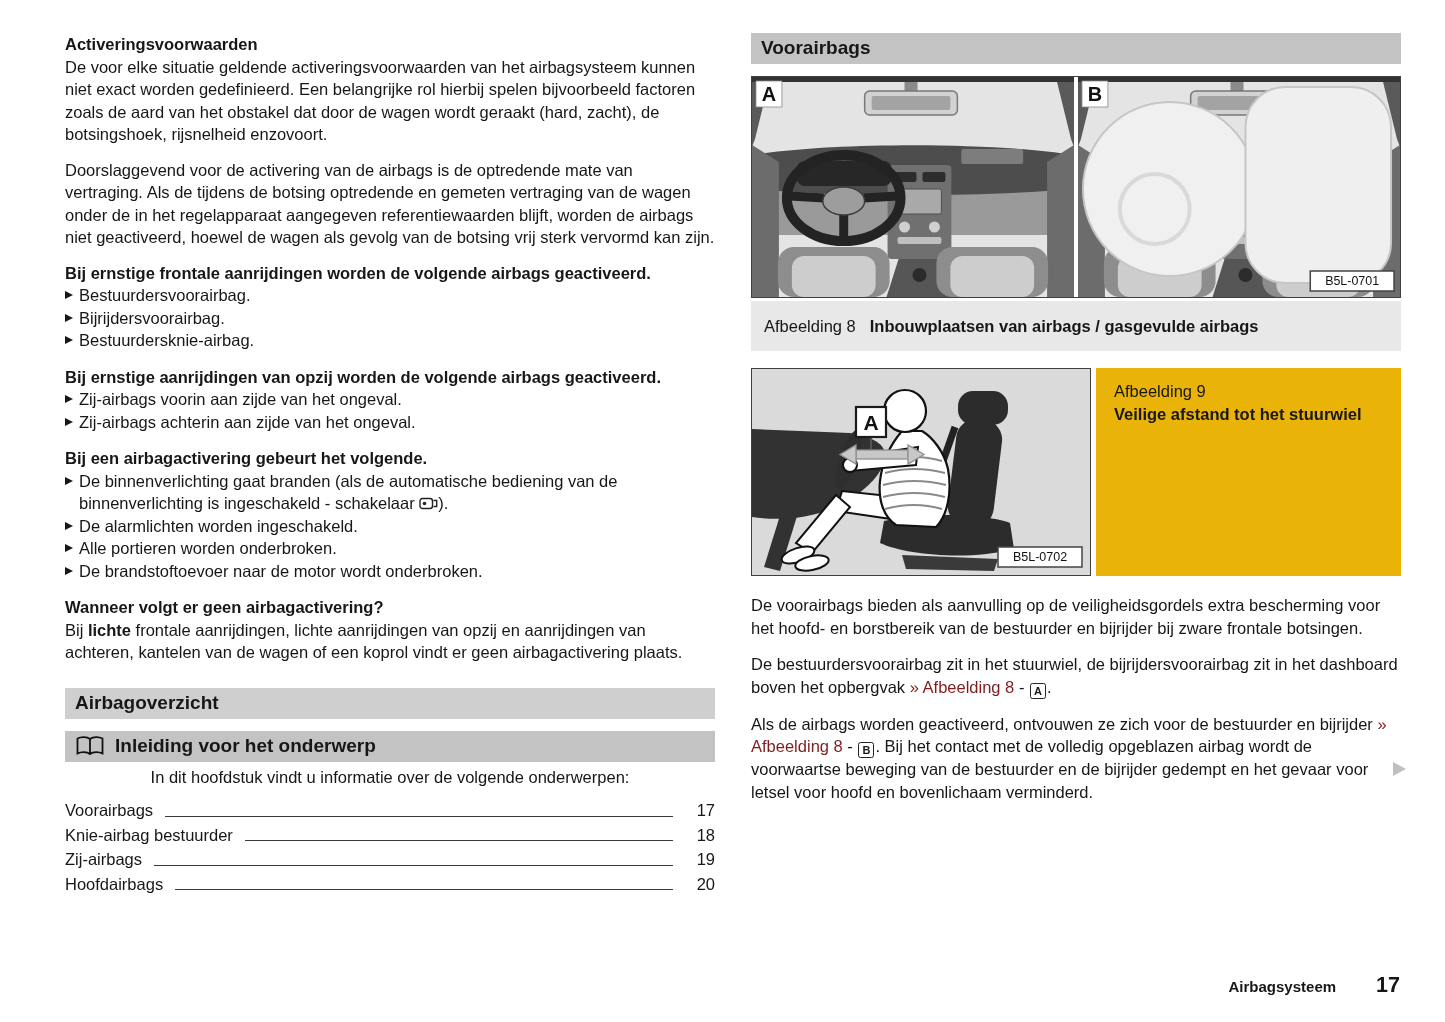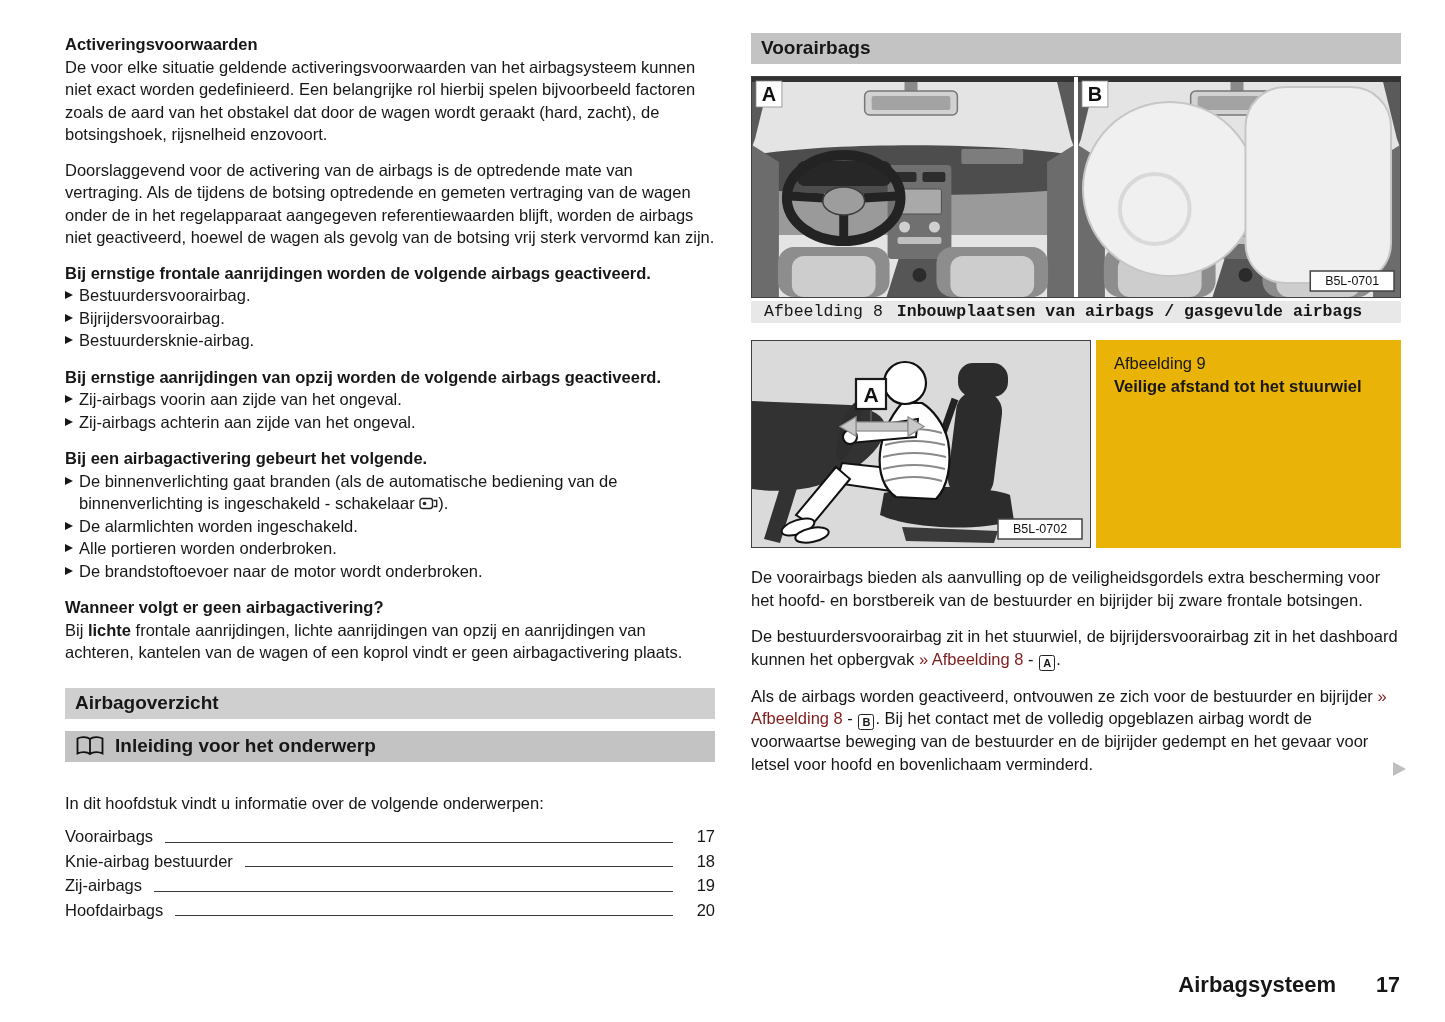--- a/index.html
+++ b/index.html
@@ -29,33 +29,33 @@
   }
   .btext { flex:1; }
 
   .bar {
     height:31px; background:#c3c3c3; display:flex; align-items:center;
     padding:0 10px; font-size:19px; font-weight:bold; gap:10px;
   }
   .bar.light { background:#cfcfcf; }
   .mt22 { margin-top:24px; } .mt12 { margin-top:12px; }
 
-  .tocintro { margin-top:30px; }
+  .tocintro { margin-top:4px;text-align:center; }
   .toc { margin-top:9px; }
   .tocrow { display:flex; align-items:flex-end; height:24.6px; }
   .toclabel { white-space:nowrap; }
   .leader { flex:1; border-bottom:1.4px solid #3a3a3a; margin:0 14px 5px 12px; }
   .tocpage { min-width:28px; text-align:right; }
 
   .figure8 { margin-top:12px; }
   .fig8frame { width:650px; height:222px; border:1px solid #3f3f3f; background:#fff; }
   .fig8frame svg { display:block; width:648px; height:220px; }
   .capstrip {
-    margin-top:3px; height:22px; background:#e8e8e8;
-    display:flex; align-items:center; padding:0 13px; gap:14px; font-size:16.5px;font-family:Liberation Mono, monospace;
+    margin-top:3px; height:50px; background:#e8e8e8;
+    display:flex; align-items:center; padding:0 13px; gap:14px; font-size:16.5px;
   }
   .captitle { font-weight:bold; }
 
   .fig9 { margin-top:17px; display:flex; height:208px; }
   .fig9left { width:340px; height:208px; border:1px solid #3f3f3f; background:#dadada; }
   .fig9left svg { display:block; width:338px; height:206px; }
   .fig9right { flex:1; margin-left:5px; background:#eab308; padding:12px 0 0 18px; font-size:16.5px; line-height:23px; }
 
   .rp { margin-top:14px; }
   .rp.first { margin-top:18px; }
@@ -67,21 +67,21 @@
   }
 
   .cont-arrow {
     position:absolute; left:1393px; top:762px; width:0; height:0;
     border-left:13px solid #bfbfbf;
     border-top:7.5px solid transparent;
     border-bottom:7.5px solid transparent;
   }
 
   .footer { position:absolute; right:45px; bottom:24px; display:flex; align-items:baseline; gap:40px; }
-  .footer .sec { font-weight:bold; font-size:22px; }
+  .footer .sec { font-weight:bold; font-size:15px; }
   .footer .pg  { font-weight:bold; font-size:21.5px; }
 
   .swicon { vertical-align:-1px; }
 </style>
 </head>
 <body>
 
 <div class="page">
   <div class="cols">
 
@@ -289,21 +289,21 @@
           </svg>
         </div>
         <div class="fig9right">
           <div>Afbeelding 9</div>
           <div class="captitle">Veilige afstand tot het stuurwiel</div>
         </div>
       </div>
 
       <p class="rp first">De voorairbags bieden als aanvulling op de veiligheidsgordels extra bescherming voor het hoofd- en borstbereik van de bestuurder en bijrijder bij zware frontale botsingen.</p>
 
-      <p class="rp"><span>De bestuurdersvoorairbag zit in het stuurwiel, de bijrijdersvoorairbag zit in het dashboard kunnen het opbergvak </span><span class="graylink">» Afbeelding 8</span><span> - </span><span class="refbox">A</span><span>.</span></p>
+      <p class="rp"><span>De bestuurdersvoorairbag zit in het stuurwiel, de bijrijdersvoorairbag zit in het dashboard boven het opbergvak </span><span class="graylink">» Afbeelding 8</span><span> - </span><span class="refbox">A</span><span>.</span></p>
 
       <p class="rp"><span>Als de airbags worden geactiveerd, ontvouwen ze zich voor de bestuurder en bijrijder </span><span class="graylink">» Afbeelding 8</span><span> - </span><span class="refbox">B</span><span>. Bij het contact met de volledig opgeblazen airbag wordt de voorwaartse beweging van de bestuurder en de bijrijder gedempt en het gevaar voor letsel voor hoofd en bovenlichaam verminderd.</span></p>
     </div>
   </div>
 
   <div class="cont-arrow"></div>
 
   <div class="footer">
     <span class="sec">Airbagsysteem</span>
     <span class="pg">17</span>

